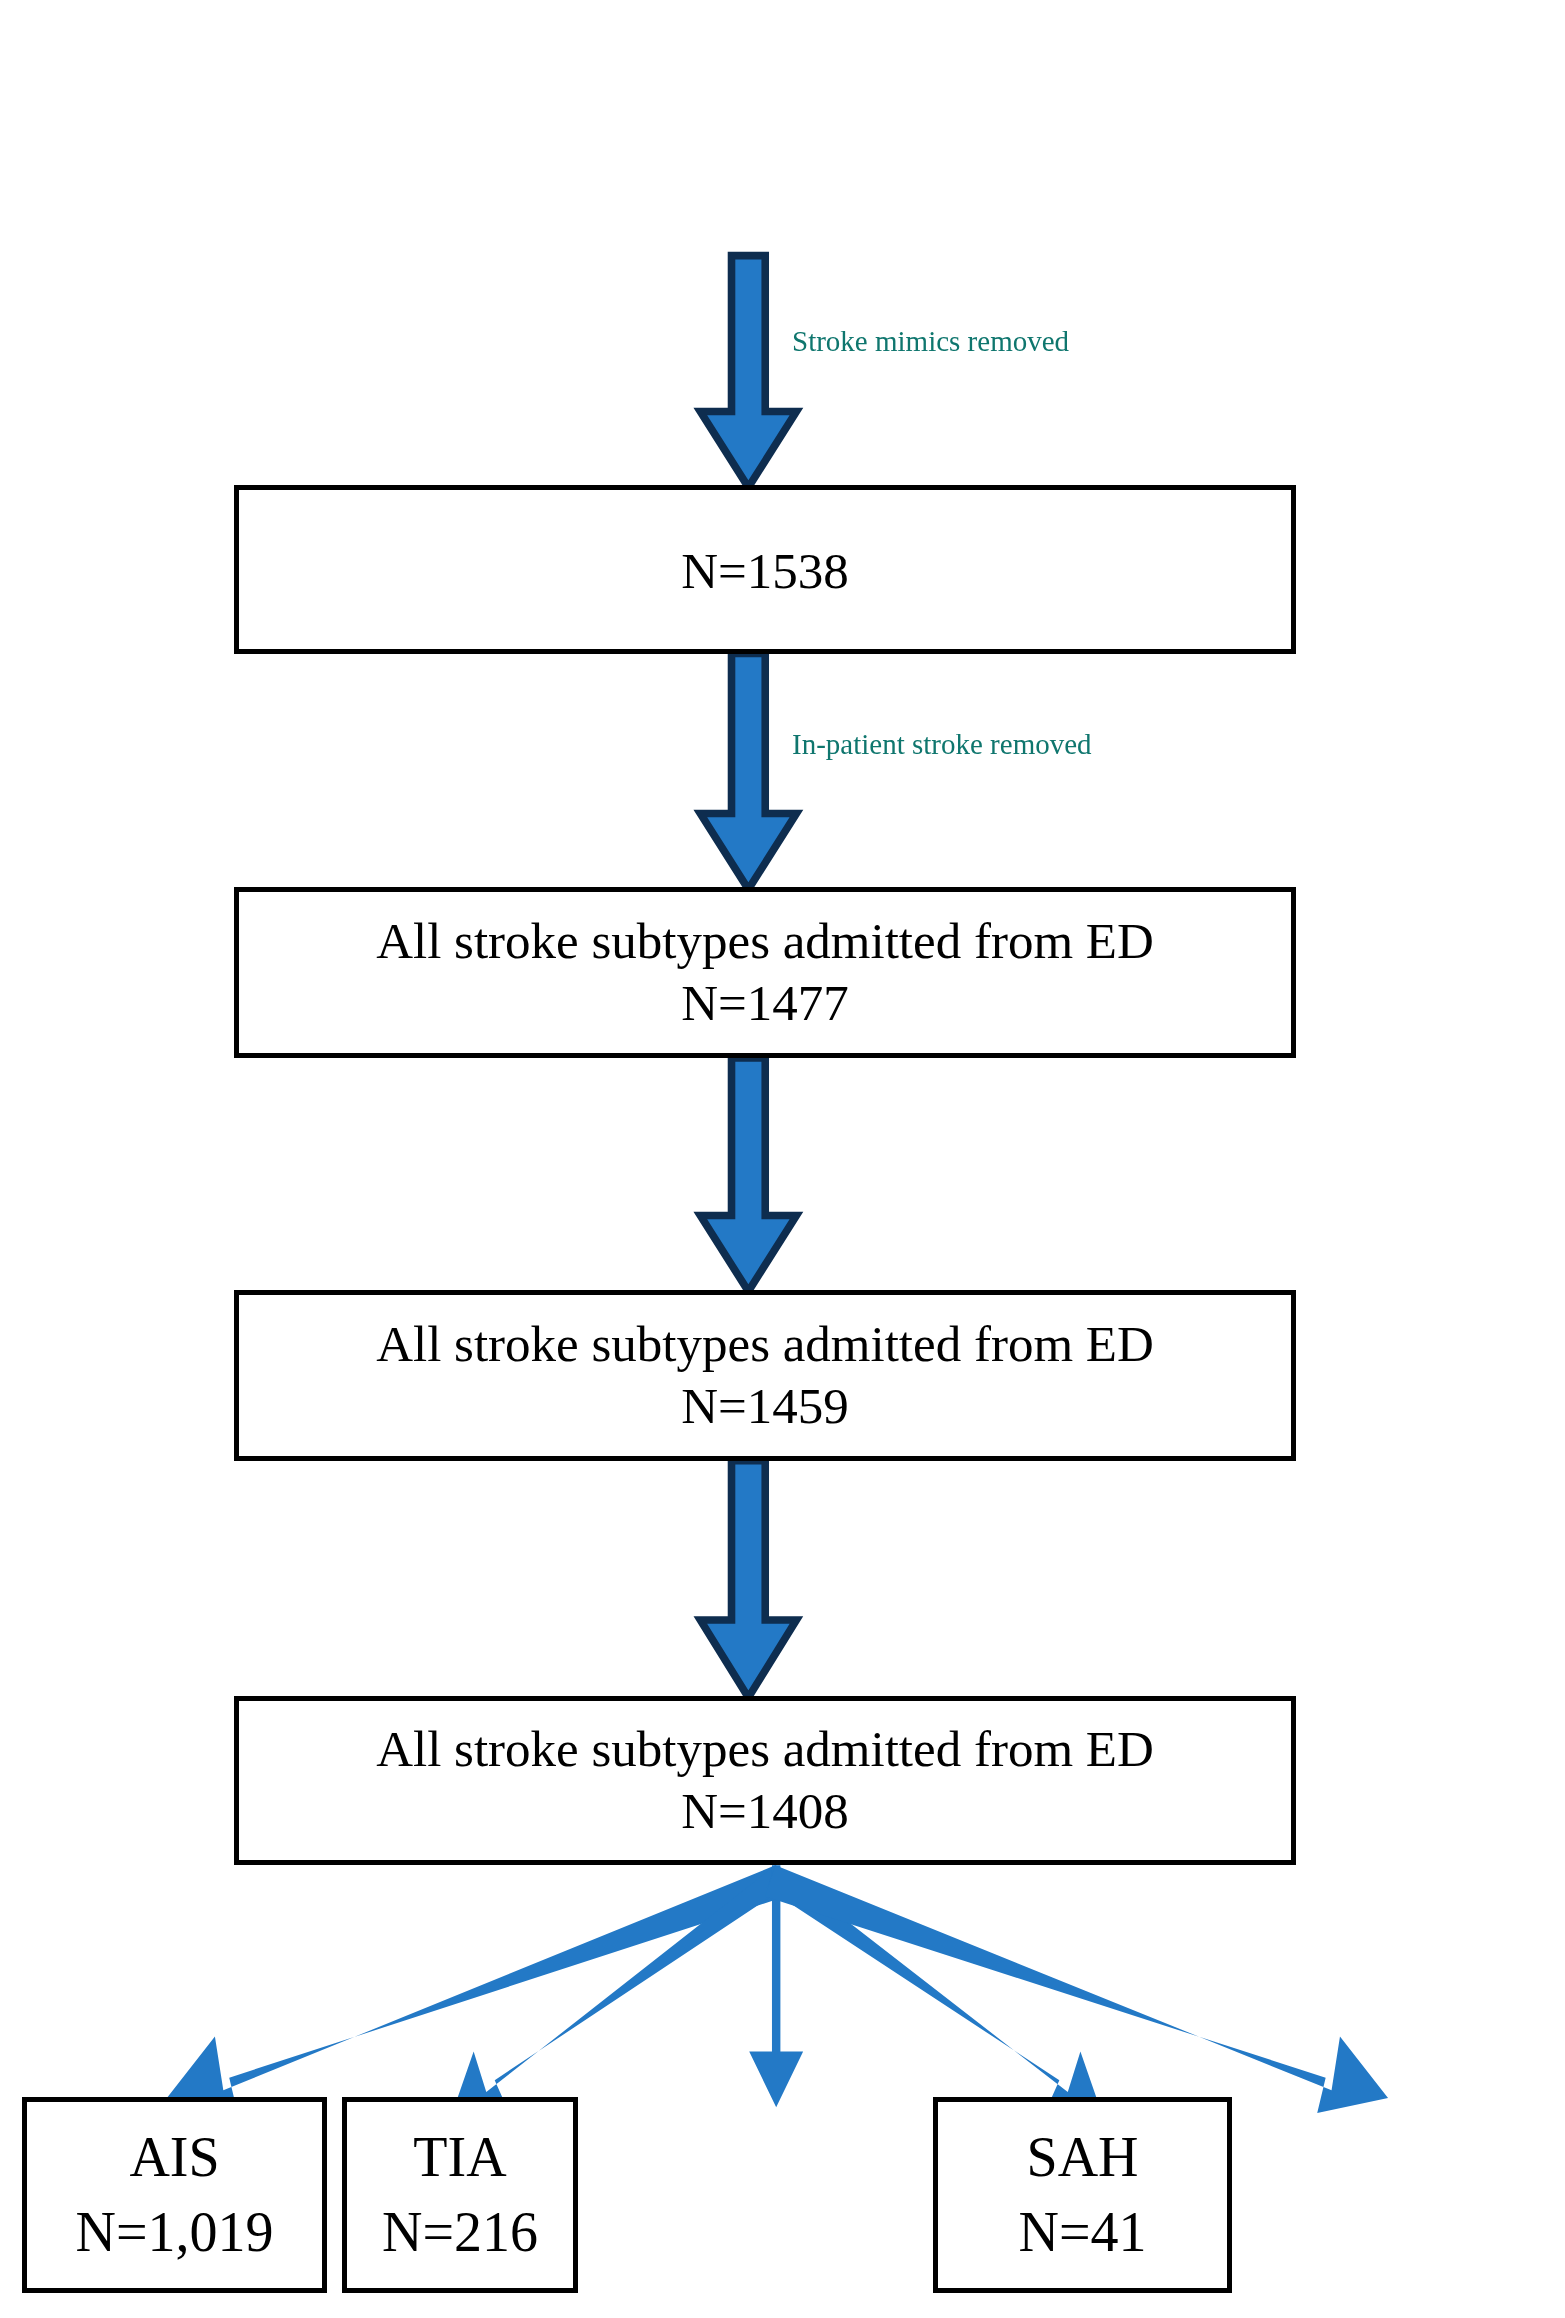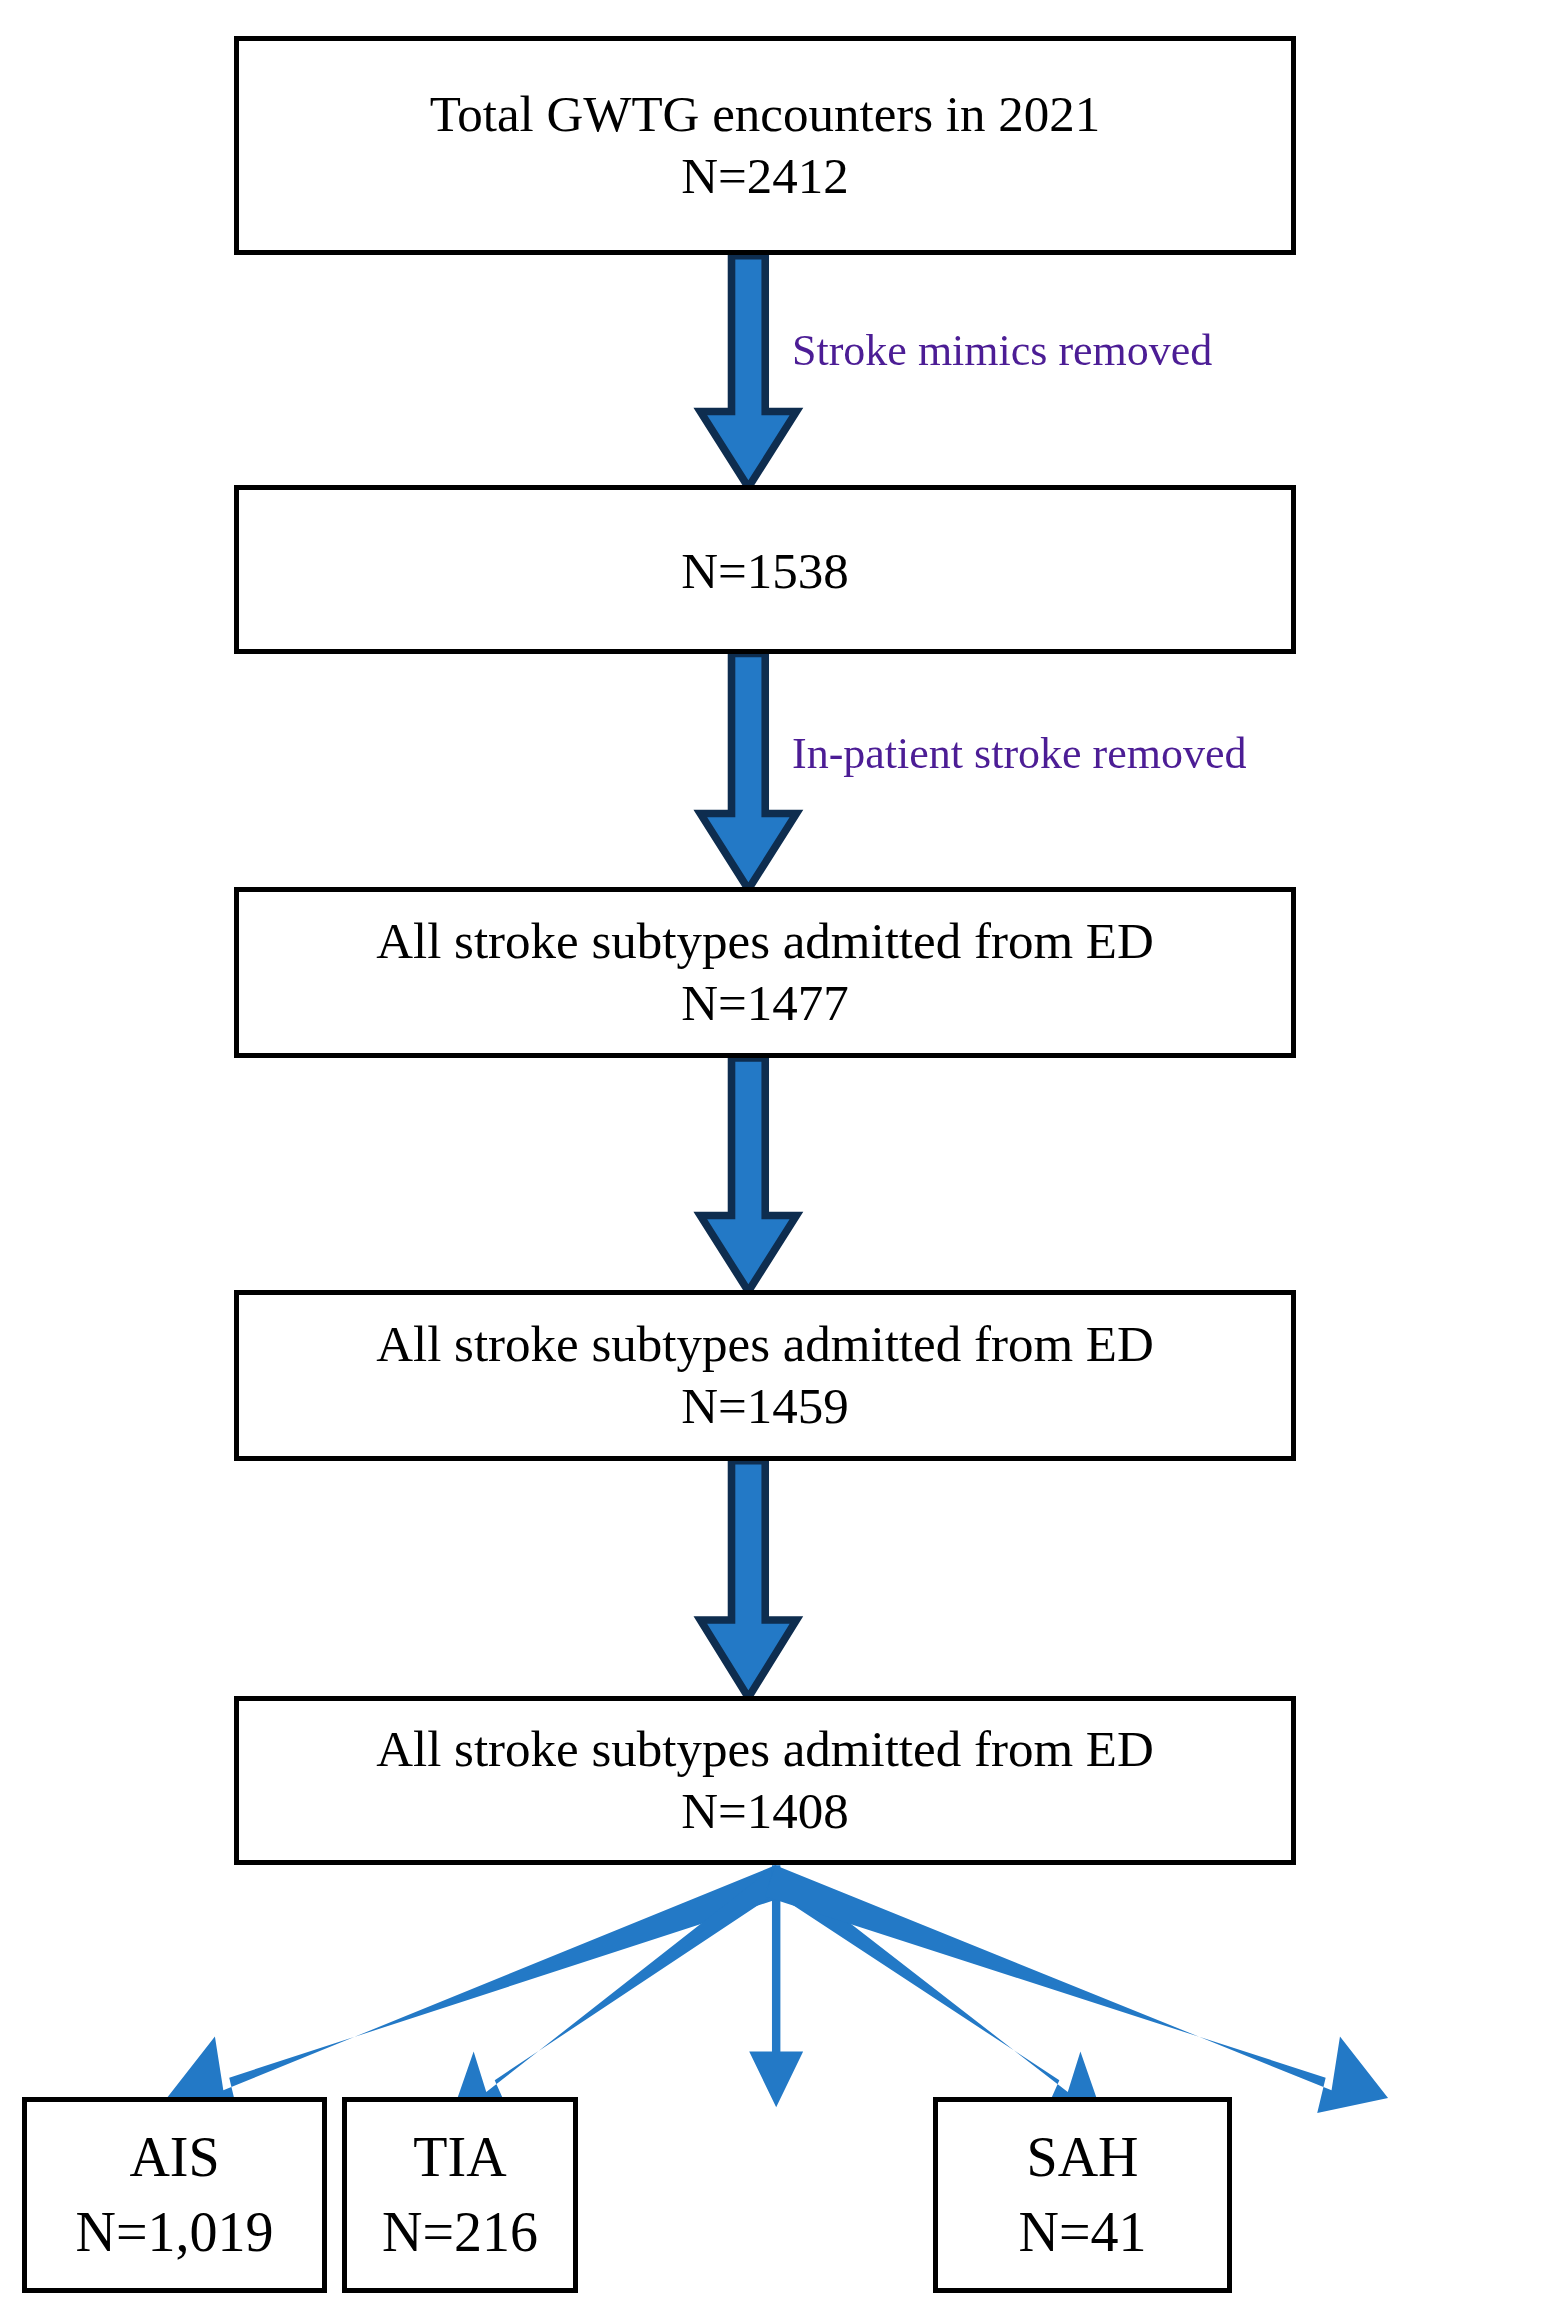--- a/index.html
+++ b/index.html
@@ -26,23 +26,23 @@
   .node .cnt{display:block;white-space:nowrap;}
 
   .main-node{font-size:51px;}
   .main-node .cnt{margin-top:5px;}
 
   .leaf-node{font-size:56px;justify-content:center;}
   .leaf-node .cnt{margin-top:11.8px;}
 
   .edge-label{
     position:absolute;
-    font-size:44px;
+    font-size:29px;
     line-height:1.22;
-    color:#4c1d95;
+    color:#0f766e;
     white-space:pre-line;
     text-align:center;
   }
 </style>
 </head>
 <body>
 
 <div id="canvas">
 
   <svg class="flow-svg" viewBox="0 0 1857 2751" xmlns="http://www.w3.org/2000/svg">
@@ -70,24 +70,20 @@
       <path d="M 920 2213 L 577 2482 L 562 2434 L 538 2503 L 603 2504 L 587 2468 L 930 2240 Z"></path>
 
       <path d="M 916 2213 L 926 2213 L 926 2434 L 953 2434 L 921 2500 L 889 2434 L 916 2434 Z"></path>
 
       <path d="M 920 2213 L 1267 2482 L 1282 2434 L 1306 2503 L 1241 2504 L 1257 2468 L 910 2240 Z"></path>
 
       <path d="M 920 2213 L 1580 2480 L 1590 2416 L 1647 2489 L 1563 2507 L 1573 2465 L 908 2250 Z"></path>
     </g>
   </svg>
 
-  <div class="node main-node" style="left:234px;top:36px;width:1062px;height:219px;">
-    <span class="ttl">Total GWTG encounters in 2021</span>
-    <span class="cnt">N=2412</span>
-  </div>
 
   <div class="node main-node" style="left:234px;top:485px;width:1062px;height:169px;">
     <span class="cnt">N=1538</span>
   </div>
 
   <div class="node main-node" style="left:234px;top:887px;width:1062px;height:171px;">
     <span class="ttl">All stroke subtypes admitted from ED</span>
     <span class="cnt">N=1477</span>
   </div>
 

